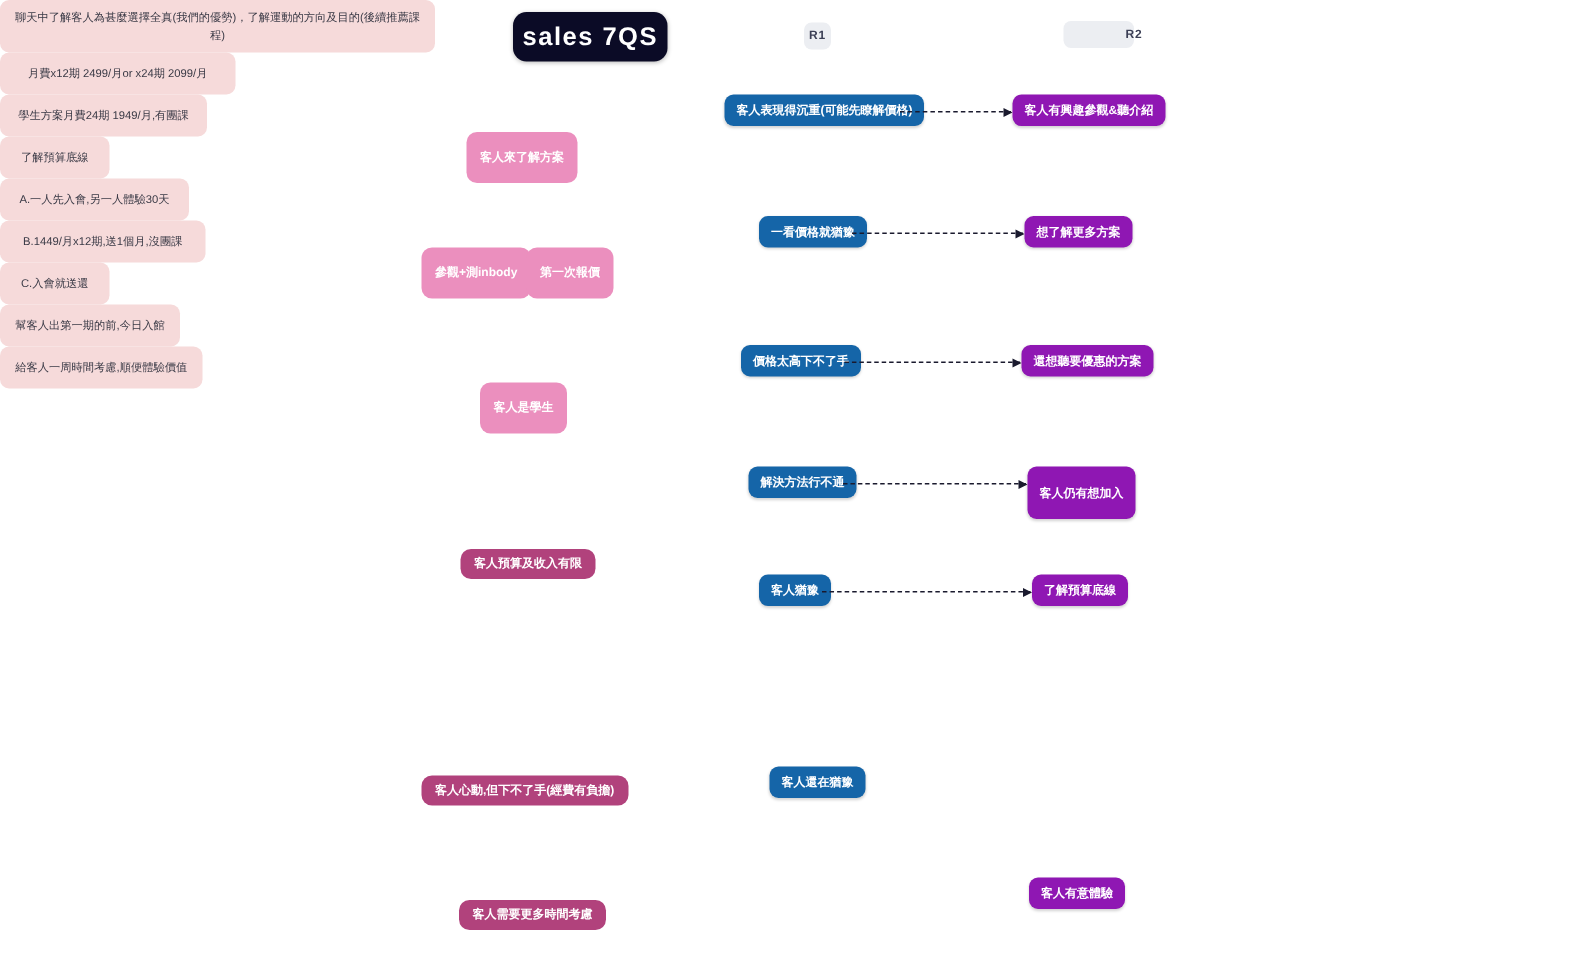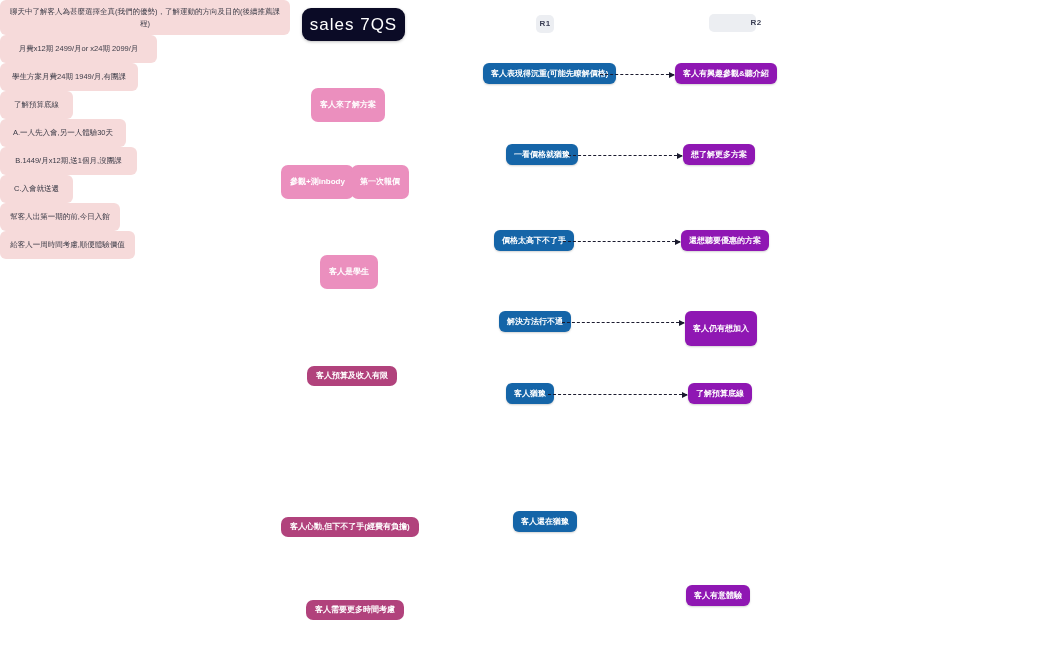--- a/index.html
+++ b/index.html
@@ -21,23 +21,24 @@
     line-height:1.25;
     white-space:nowrap;
   }
 
   
   .title-box{
     background:#0b0b26;
     color:#ffffff;
     border-radius:9px;
     font-size:17px;
-    font-weight:400;
+    font-weight:700;
     letter-spacing:1px;
     box-shadow:0 1px 3px rgba(0,0,0,.25);
+    margin-left:40px;
   }
 
   
   .col-head{
     background:#eceef2;
     color:#3b3f55;
     border-radius:5px;
     font-size:8px;
     font-weight:700;
     letter-spacing:.5px;

